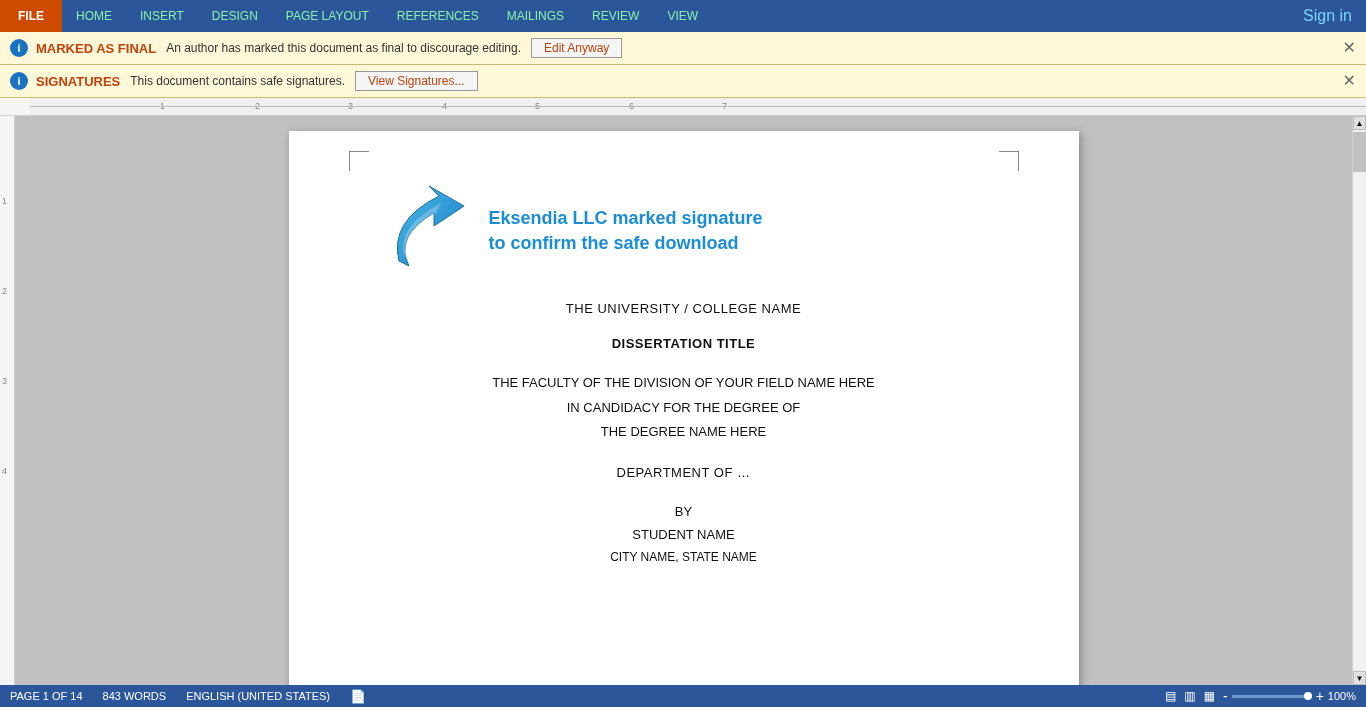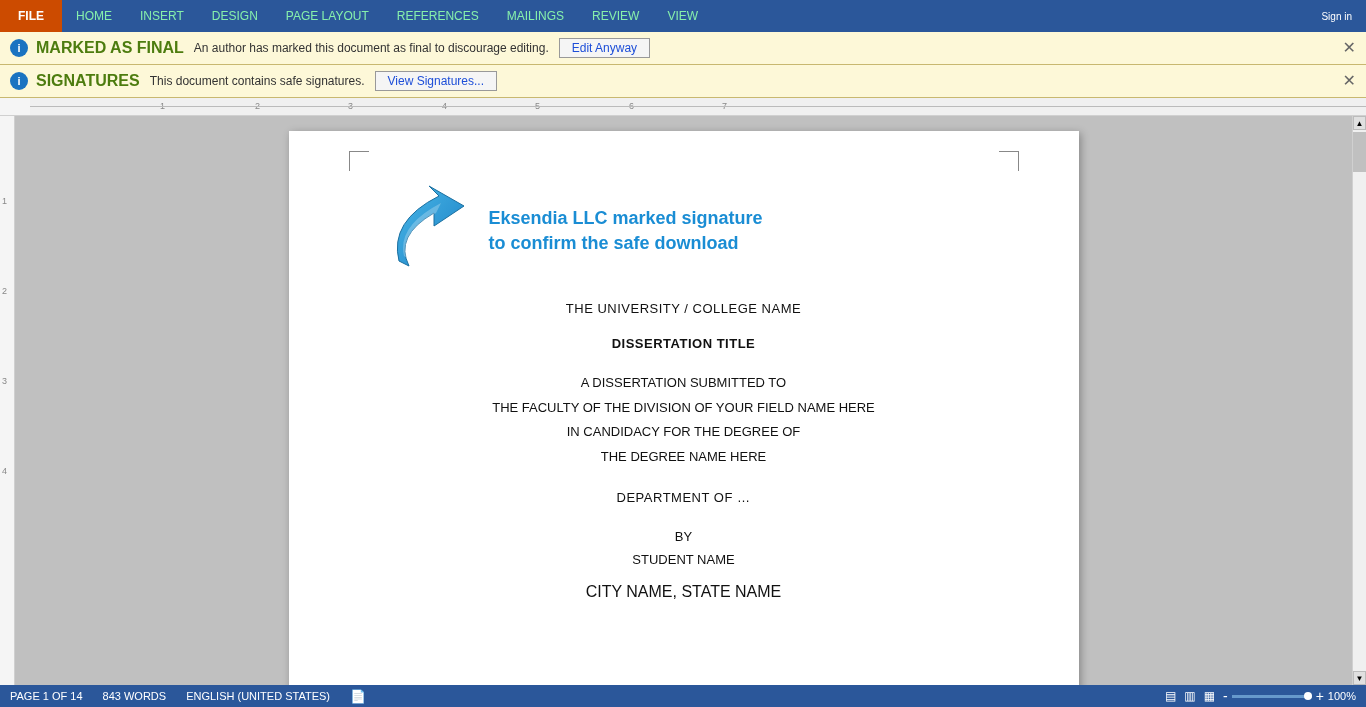--- a/index.html
+++ b/index.html
@@ -5,30 +5,30 @@
     * { margin: 0; padding: 0; box-sizing: border-box; }
     body { font-family: 'Segoe UI', Arial, sans-serif; background: #f0f0f0; width: 1366px; height: 707px; overflow: hidden; display: flex; flex-direction: column; }
 
     
     .ribbon { flex-shrink: 0; }
 
     
     .tab-bar { display: flex; align-items: stretch; background: #2b579a; height: 32px; }
     .tab-file { background: #cc4b00; color: white; font-weight: bold; font-size: 12px; padding: 0 18px; display: flex; align-items: center; cursor: pointer; }
     .tab-item { color: #86efac; font-size: 12px; padding: 0 14px; display: flex; align-items: center; cursor: pointer; height: 100%; }
-    .sign-in { margin-left: auto; color: #ffffff; font-size: 10px; padding: 0 14px; display: flex; align-items: center; cursor: pointer; }
+    .sign-in { margin-left: auto; color: #7dd3fc; font-size: 16px; padding: 0 14px; display: flex; align-items: center; cursor: pointer; }
 
     
     .info-bar { display: flex; align-items: center; padding: 6px 10px; font-size: 12px; border-bottom: 1px solid #c8b870; position: relative; }
     .info-bar-final { background: #fdf8d8; }
     .info-bar-sig { background: #fdf8d8; }
     .info-icon { width: 18px; height: 18px; border-radius: 50%; background: #1a73c1; color: white; font-weight: bold; font-size: 11px; display: flex; align-items: center; justify-content: center; margin-right: 8px; flex-shrink: 0; }
-    .info-label { font-weight: bold; font-size: 16px; margin-right: 10px; color: #4d7c0f; }
+    .info-label { font-weight: bold; font-size: 13px; margin-right: 10px; color: #c2410c; }
     .info-text { color: #333; font-size: 12px; margin-right: 10px; }
-    .info-btn { border: 1px solid #999; background: #f5f5f5; font-size: 12px; padding: 2px 12px; cursor: pointer; color: #1d4ed8; }
+    .info-btn { border: 1px solid #999; background: #f5f5f5; font-size: 12px; padding: 2px 12px; cursor: pointer; color: #c2410c; }
     .close-x { margin-left: auto; font-size: 16px; color: #666; cursor: pointer; line-height: 1; }
 
     
     .ruler { height: 18px; background: #f5f5f5; border-bottom: 1px solid #d0d0d0; display: flex; align-items: center; position: relative; padding: 0 0 0 15px; }
     .ruler-inner { flex: 1; background: #f0f0f0; height: 100%; position: relative; overflow: hidden; }
 
     
     .main-area { display: flex; flex: 1; overflow: hidden; }
     .left-ruler { width: 15px; background: #f5f5f5; border-right: 1px solid #d0d0d0; position: relative; }
     .content-area { flex: 1; background: #c0c0c0; overflow: hidden; position: relative; display: flex; justify-content: center; padding-top: 15px; }
@@ -41,21 +41,21 @@
 
     
     .doc-logo-area { display: flex; align-items: flex-start; margin-bottom: 20px; }
     .logo-text-box { display: flex; flex-direction: column; justify-content: center; }
     .logo-text { color: #1a8dd4; font-weight: bold; font-size: 18px; line-height: 1.4; }
     .doc-text-center { text-align: center; font-size: 13px; color: #111; margin: 12px 0; letter-spacing: 0.5px; }
     .doc-title { text-align: center; font-size: 13px; color: #111; margin: 20px 0; font-weight: bold; letter-spacing: 0.5px; }
     .doc-body { text-align: center; font-size: 13px; color: #111; margin: 20px 0; line-height: 1.9; }
     .doc-by { text-align: center; font-size: 13px; color: #111; margin: 24px 0 8px; }
     .doc-name { text-align: center; font-size: 13px; color: #111; }
-    .doc-location { text-align: center; font-size: 16px; color: #111; margin: 16px 0 0; }
+    .doc-location { text-align: center; font-size: 12px; color: #111; margin: 8px 0 0; }
 
     
     .corner-tl { position: absolute; top: 20px; left: 60px; width: 20px; height: 20px; border-top: 1px solid #888; border-left: 1px solid #888; }
     .corner-tr { position: absolute; top: 20px; right: 60px; width: 20px; height: 20px; border-top: 1px solid #888; border-right: 1px solid #888; }
 
     
     .status-bar { height: 22px; background: #2b579a; display: flex; align-items: center; padding: 0 10px; color: white; font-size: 11px; flex-shrink: 0; }
     .status-item { margin-right: 20px; }
     .status-right { margin-left: auto; display: flex; align-items: center; gap: 8px; }
     .zoom-bar { display: flex; align-items: center; gap: 4px; }
@@ -149,21 +149,20 @@
           <span class="logo-text">Eksendia LLC marked signature</span>
           <span class="logo-text">to confirm the safe download</span>
         </div>
       </div>
 
       <div class="doc-text-center">THE UNIVERSITY / COLLEGE NAME</div>
 
       <div class="doc-title">DISSERTATION TITLE</div>
 
       <div class="doc-body">
-        <div>A DISSERTATION SUBMITTED TO</div>
         <div>THE FACULTY OF THE DIVISION OF YOUR FIELD NAME HERE</div>
         <div>IN CANDIDACY FOR THE DEGREE OF</div>
         <div>THE DEGREE NAME HERE</div>
       </div>
 
       <div class="doc-text-center">DEPARTMENT OF …</div>
 
       <div class="doc-by">BY</div>
       <div class="doc-name">STUDENT NAME</div>
 

